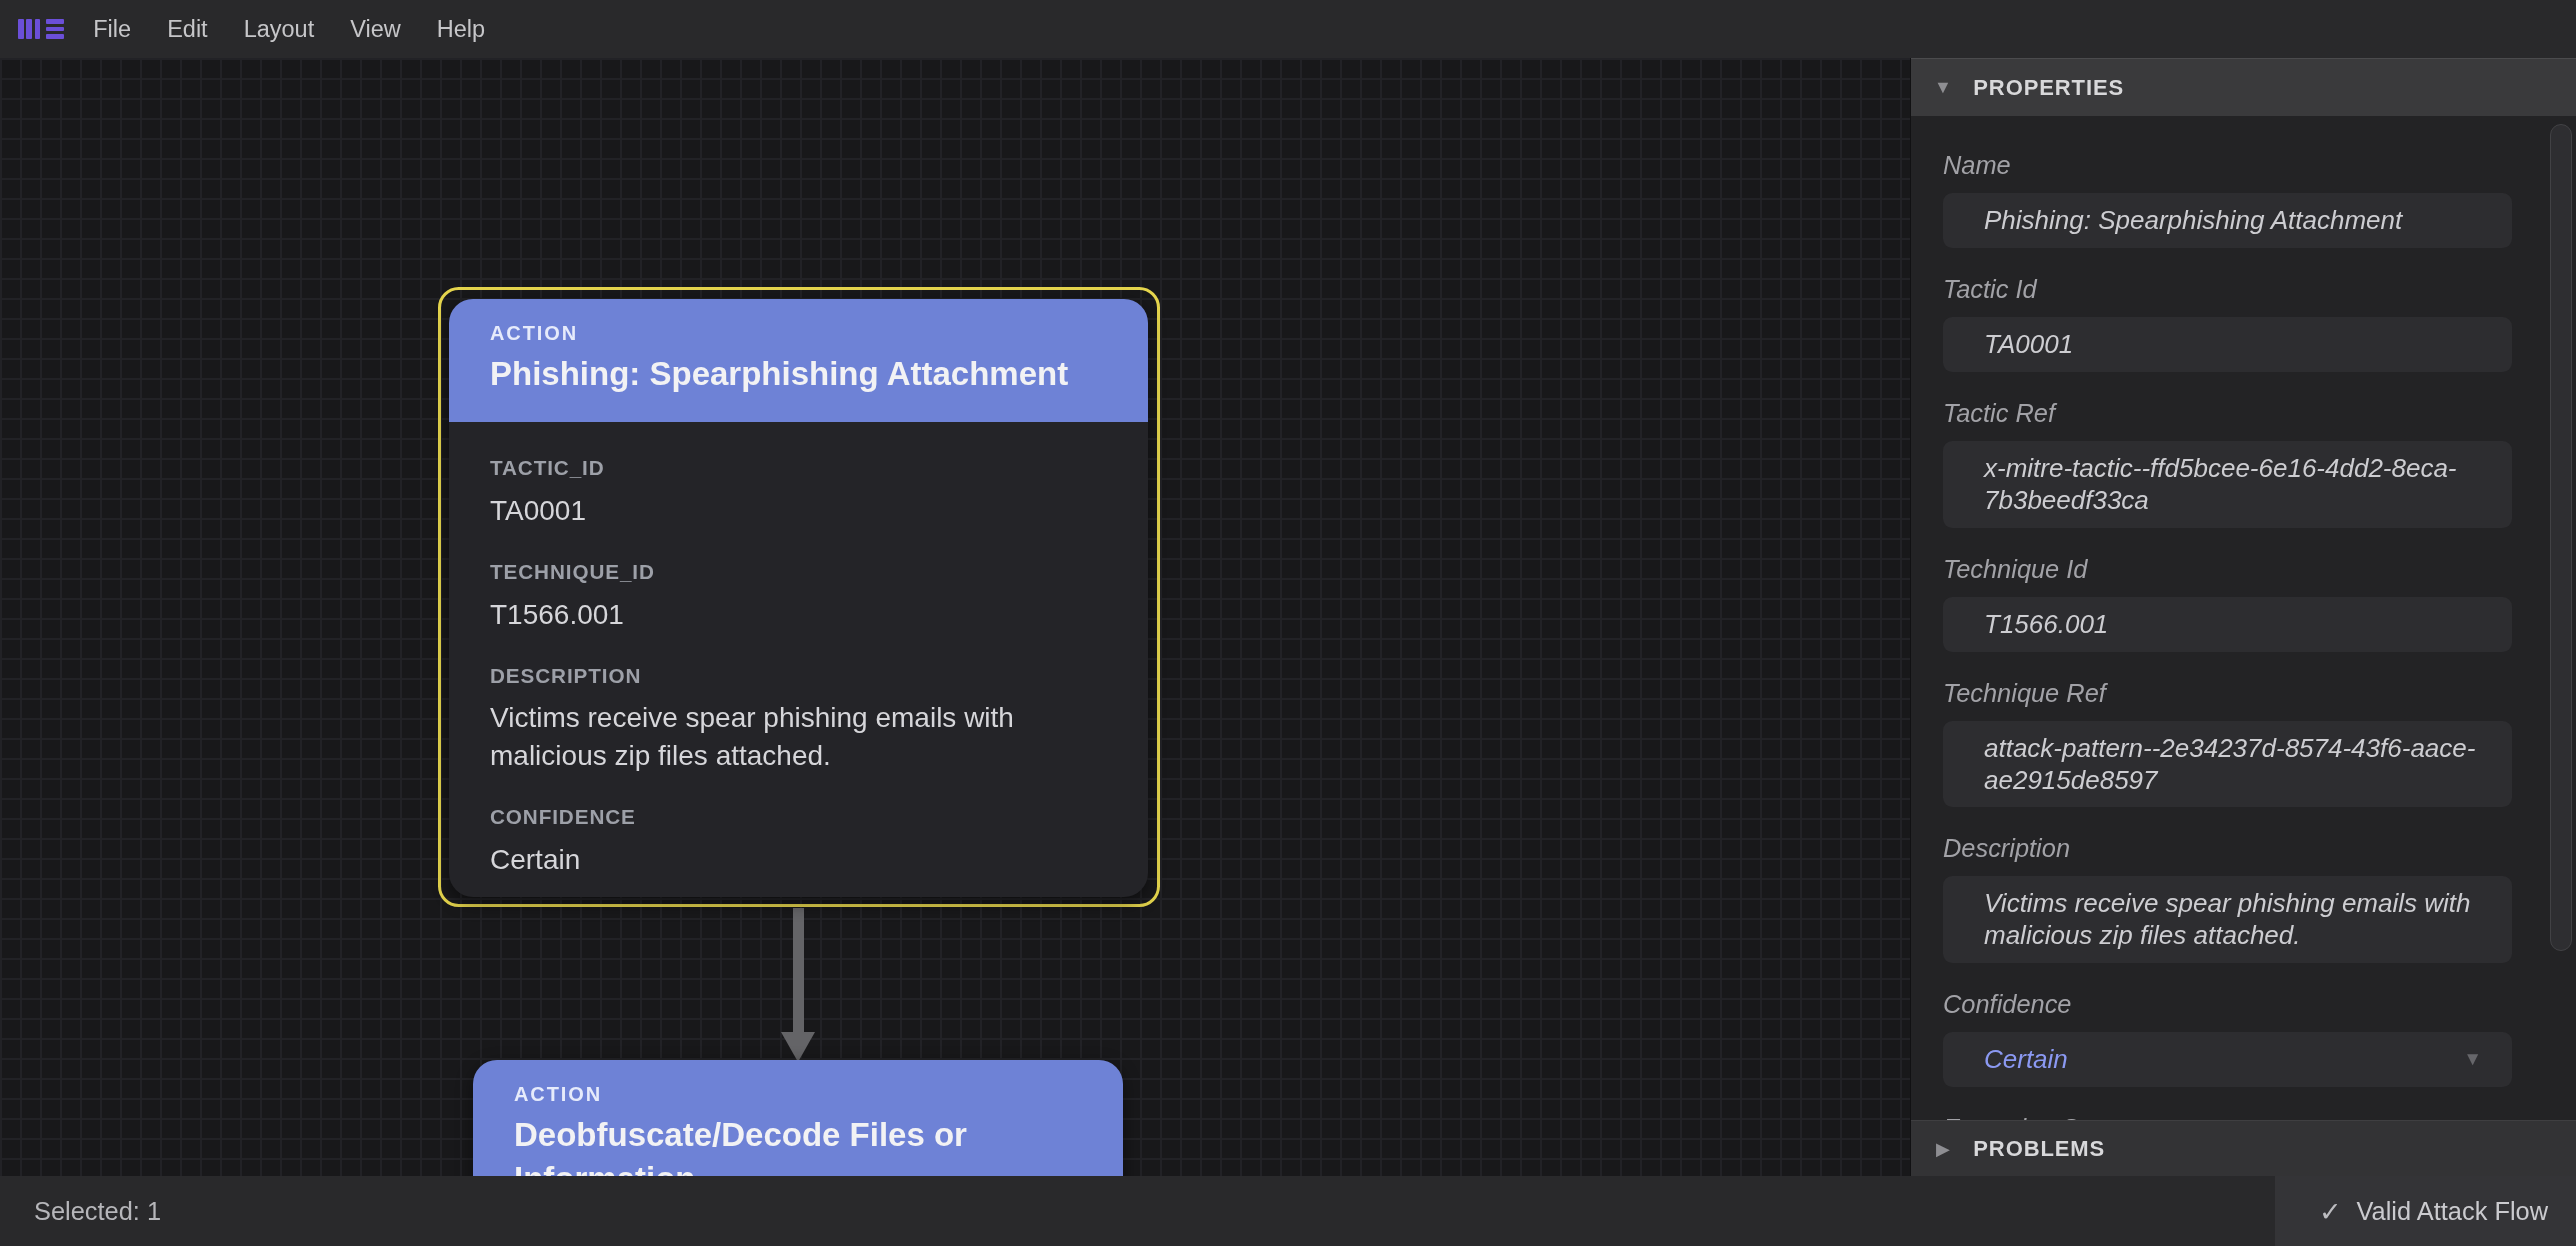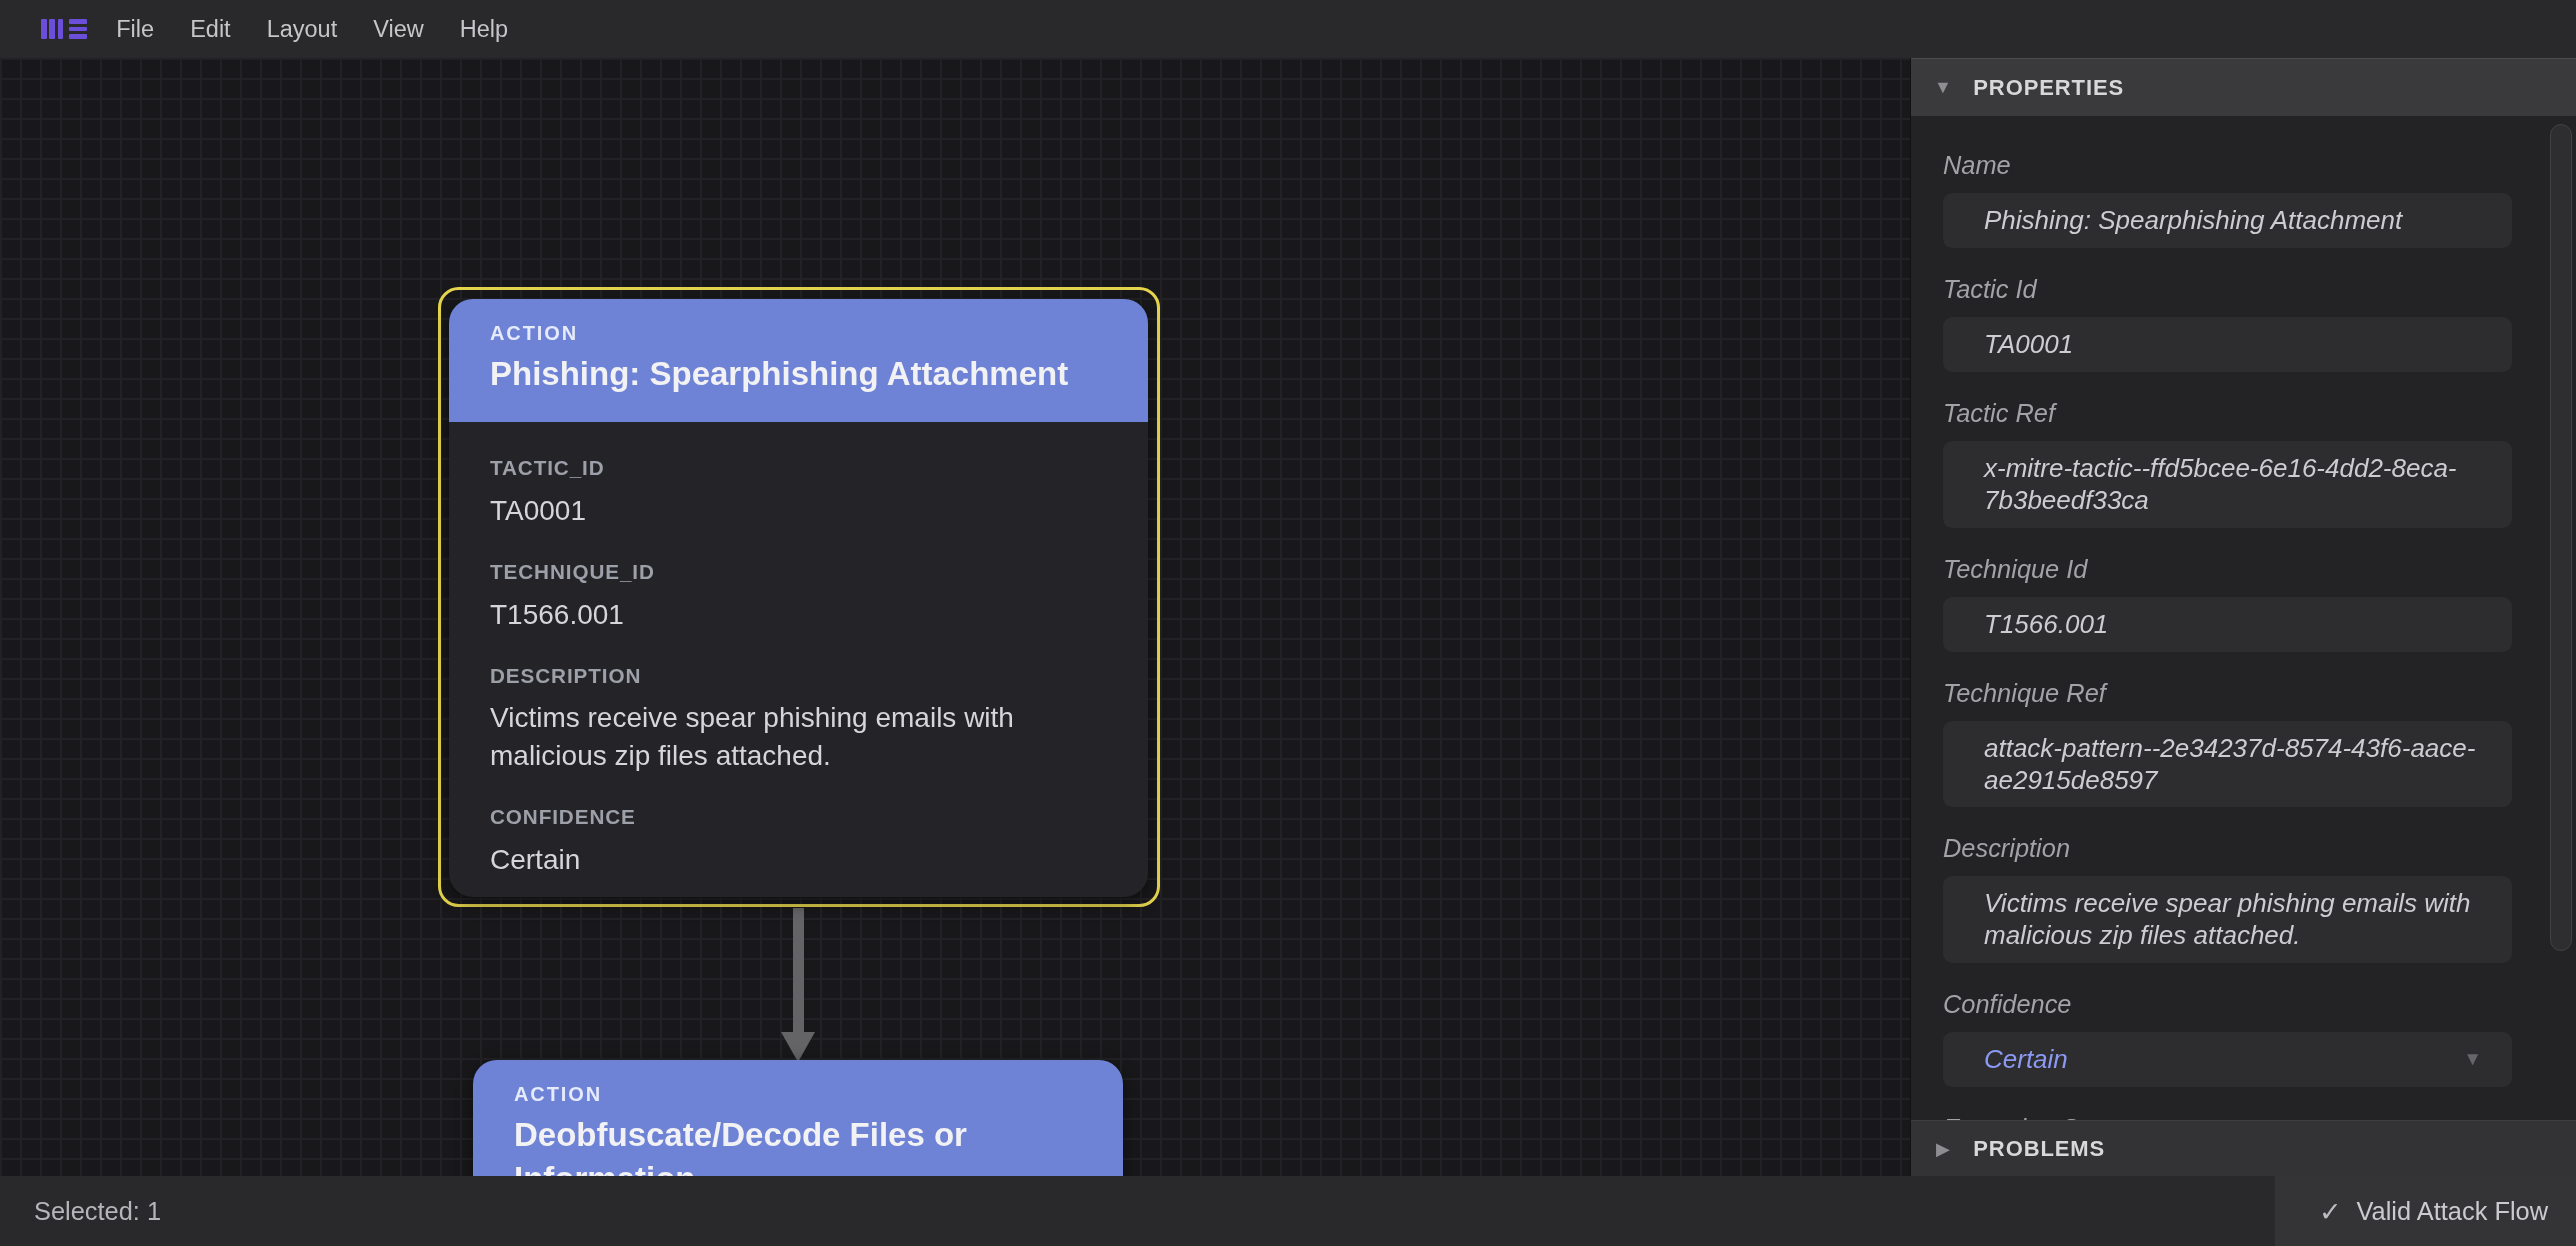--- a/index.html
+++ b/index.html
@@ -2,21 +2,21 @@
 <html style="font-size:15px"><head>
 <meta charset="utf-8">
 <style>
   * { margin:0; padding:0; box-sizing:border-box; }
   html,body { width:2576px; height:1247px; background:#1a1a1c; overflow:hidden;
               font-family:"Liberation Sans", sans-serif; }
   .app { width:2576px; height:1247px; display:flex; flex-direction:column; }
 
   
   .menubar { height:58px; flex:none; background:#29292b; display:flex; align-items:center;
-             padding-left:41px; }
+             padding-left:18px; }
   .logo { display:flex; align-items:center; margin-right:11.3px; }
   .logo-vbars { display:flex; gap:2.8px; margin-right:5.6px; }
   .logo-vbars i { display:block; width:5.6px; height:20px; background:#6b4fd8; border-radius:0.9px; }
   .logo-hbars { display:flex; flex-direction:column; gap:2.8px; }
   .logo-hbars i { display:block; width:18px; height:4.7px; background:#6b4fd8; border-radius:0.9px; }
   .menu-item { font-size:23.5px; color:#c6c6c9; padding:0 18px; line-height:58px; cursor:default; }
 
   
   .main { flex:1; min-height:0; display:flex; }
   .canvas { position:relative; flex:1; overflow:hidden; background-color:#18181a;

